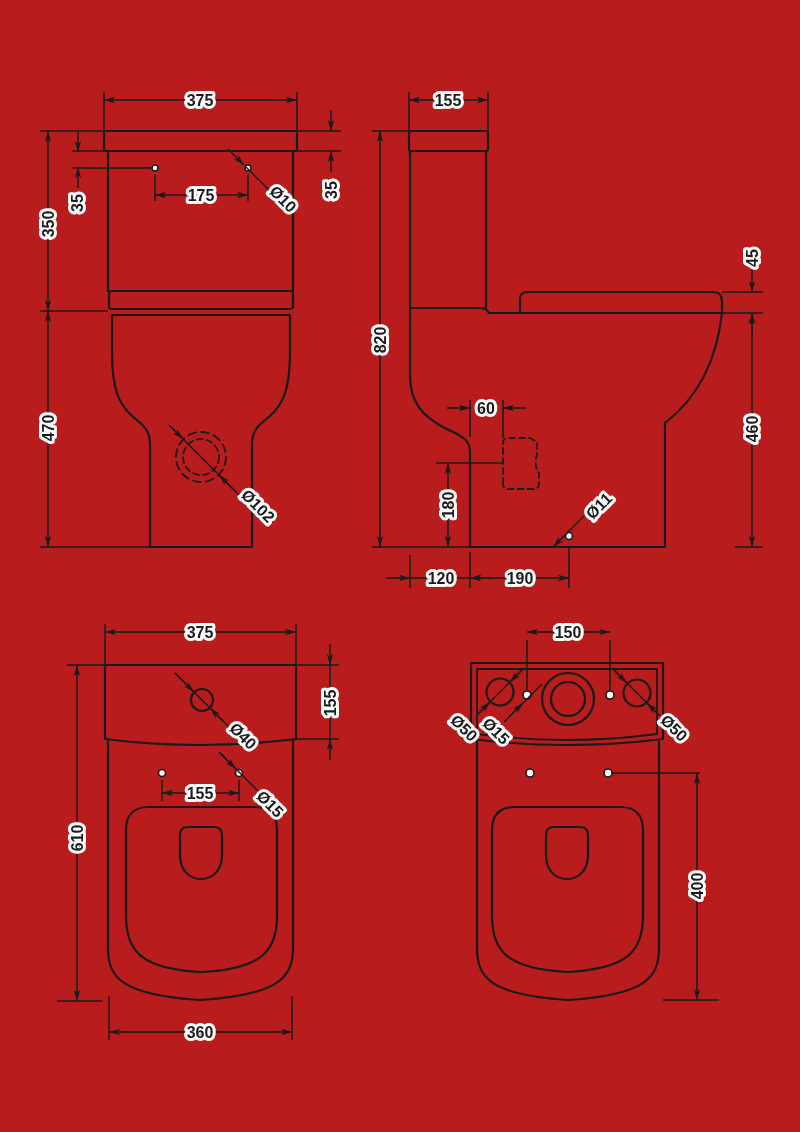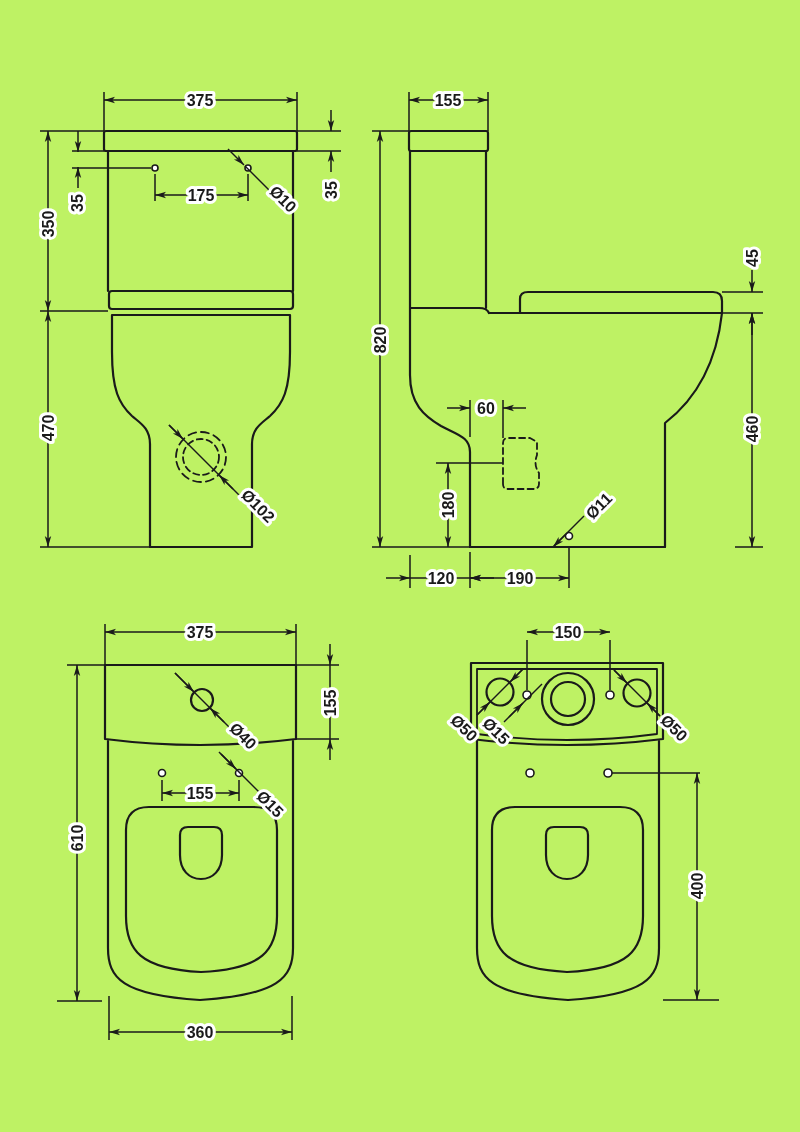--- a/index.html
+++ b/index.html
@@ -1,16 +1,16 @@
 <!DOCTYPE html>
 <html><head>
 <meta charset="utf-8">
 <style>
   html,body{margin:0;padding:0;background:#fff;}
-  .page{width:800px;height:1132px;background:#bef264;position:relative;overflow:hidden;}
+  .page{width:800px;height:1132px;background:#b91c1c;position:relative;overflow:hidden;}
   svg{display:block;}
   .ol{fill:none;stroke:#1a1a1a;stroke-width:2.2;stroke-linejoin:round;stroke-linecap:round;}
   .ol-thin{fill:none;stroke:#1a1a1a;stroke-width:1.8;stroke-linejoin:round;stroke-linecap:round;}
   .dash{stroke-dasharray:8 5;}
   .dash2{stroke-dasharray:6 4;}
   .dl{fill:none;stroke:#1a1a1a;stroke-width:1.5;}
   .hole{fill:#fff;stroke:#1a1a1a;stroke-width:1.6;}
   text.dim{font-family:"Liberation Sans","DejaVu Sans",sans-serif;font-weight:bold;font-size:16px;
     fill:#1a1a1a;text-anchor:middle;dominant-baseline:central;
     paint-order:stroke fill;stroke:#ffffff;stroke-width:6px;stroke-linejoin:round;}

